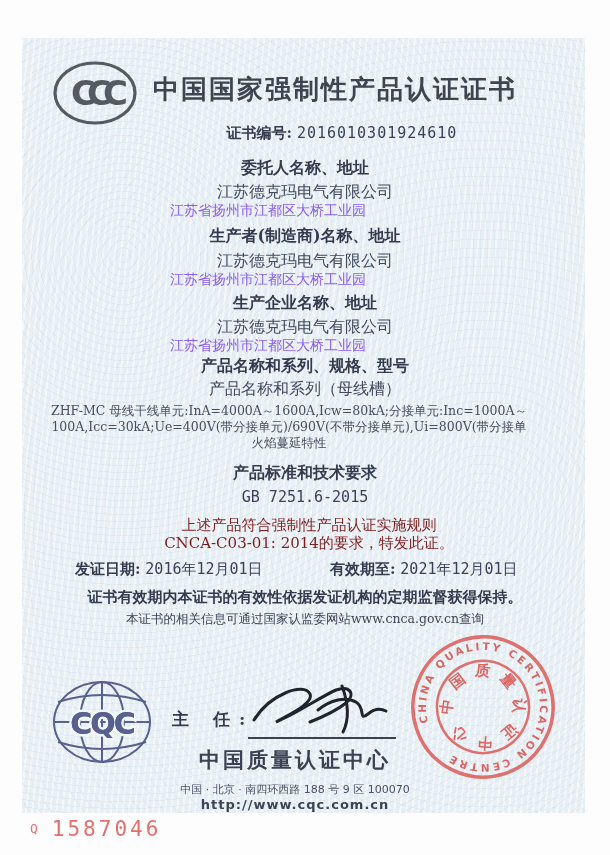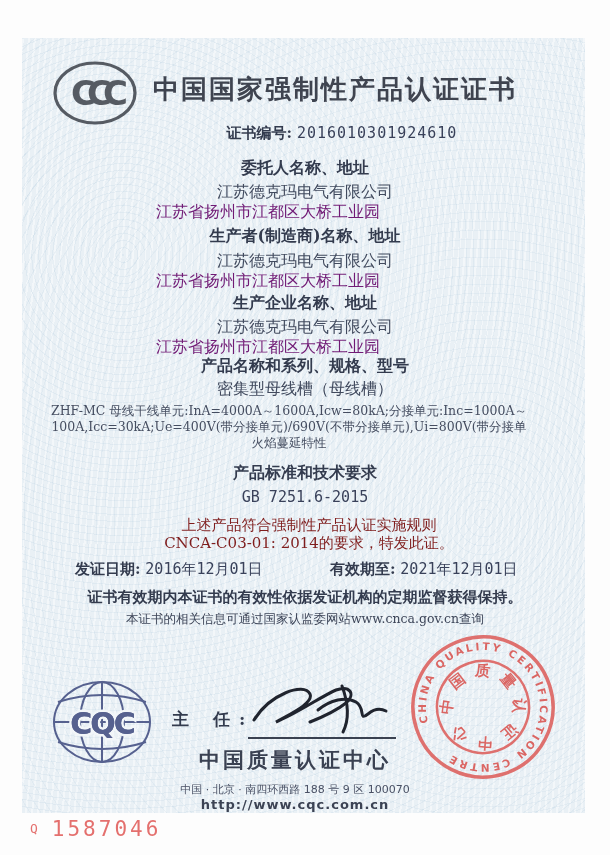--- a/index.html
+++ b/index.html
@@ -25,21 +25,21 @@
   .txt{color:#414a5e;}
   .mono{font-family:"DejaVu Sans Mono","Liberation Mono",monospace;}
 
   .title{left:140px;top:72px;width:390px;font-size:26px;font-weight:bold;
          letter-spacing:2px;color:#3f4450;font-family:"DejaVu Sans","Liberation Sans",sans-serif;text-align:center;}
   .certno{left:0;top:124px;width:610px;font-size:15px;color:#39415a;margin-left:37px;}
   .certno .mono{font-size:15px;letter-spacing:1px;}
 
   .sec-h{left:0;width:610px;font-size:16px;}
   .sec-v1{left:0;width:610px;font-size:16px;}
-  .sec-v2{left:0;width:536px;font-size:16px;color:#701a75;}
+  .sec-v2{left:0;width:536px;font-size:14px;color:#8b5cf6;}
 
   .spec{left:29px;top:403px;width:520px;font-size:12.5px;line-height:16px;color:#454d60;}
   .stmt{left:4px;width:610px;font-size:15px;color:#7f1d1d;}
 
   .dates{left:0;top:560px;width:610px;font-size:15px;}
   .d-issue{position:absolute;left:75px;top:0;}
   .d-exp{position:absolute;left:330px;top:0;}
   .d-lab{font-weight:bold;color:#333b4e;}
   .d-val{font-family:"DejaVu Sans Mono","Liberation Mono",monospace;color:#39415a;}
 
@@ -85,21 +85,21 @@
 
   <div class="abs sec-h center hd" style="top:226px;">生产者(制造商)名称、地址</div>
   <div class="abs sec-v1 center txt" style="top:251px;">江苏德克玛电气有限公司</div>
   <div class="abs sec-v2 center" style="top:271px;">江苏省扬州市江都区大桥工业园</div>
 
   <div class="abs sec-h center hd" style="top:293px;">生产企业名称、地址</div>
   <div class="abs sec-v1 center txt" style="top:317px;">江苏德克玛电气有限公司</div>
   <div class="abs sec-v2 center" style="top:337px;">江苏省扬州市江都区大桥工业园</div>
 
   <div class="abs sec-h center hd" style="top:356px;">产品名称和系列、规格、型号</div>
-  <div class="abs sec-v1 center txt" style="top:379px;">密集型母线槽（母线槽）</div>
+  <div class="abs sec-v1 center txt" style="top:379px;">产品名称和系列（母线槽）</div>
 
   <div class="abs spec center">
     <div>ZHF-MC 母线干线单元:InA=4000A～1600A,Icw=80kA;分接单元:Inc=1000A～</div>
     <div>100A,Icc=30kA;Ue=400V(带分接单元)/690V(不带分接单元),Ui=800V(带分接单</div>
     <div>火焰蔓延特性</div>
   </div>
 
   <div class="abs sec-h center hd" style="top:463px;">产品标准和技术要求</div>
   <div class="abs center mono" style="left:0;top:488px;width:610px;font-size:15px;color:#39415a;">GB 7251.6-2015</div>
 

